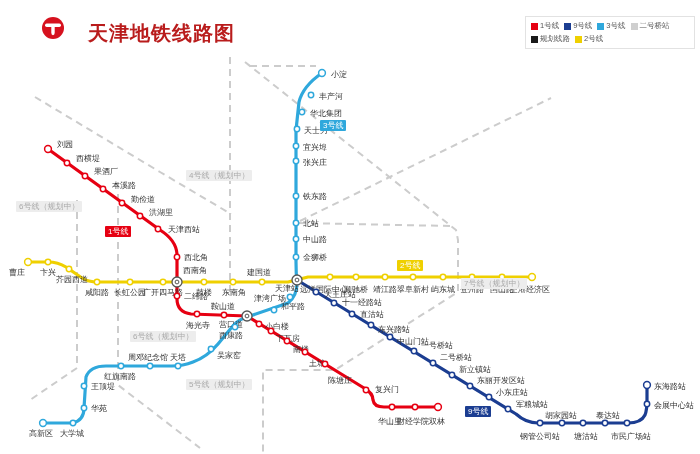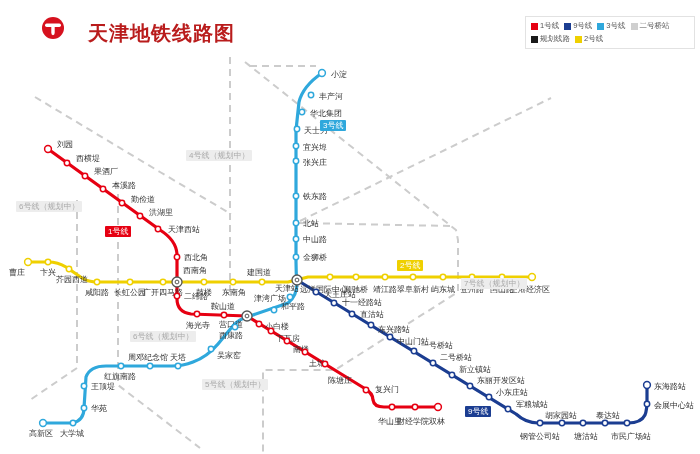--- a/index.html
+++ b/index.html
@@ -235,18 +235,18 @@
       <circle cx="177" cy="282" r="1.9" class="ixi"></circle>
       <circle cx="297" cy="280" r="5" class="ixo"></circle>
       <circle cx="297" cy="280" r="1.9" class="ixi"></circle>
       <circle cx="247" cy="316" r="5" class="ixo"></circle>
       <circle cx="247" cy="316" r="1.9" class="ixi"></circle>
     </svg>
 <div class="badge" style="background: rgb(230, 0, 18); left: 105px; top: 226px;">1号线</div>
     <div class="badge" style="background: rgb(47, 168, 220); left: 320px; top: 120px;">3号线</div>
     <div class="badge" style="background: rgb(239, 208, 0); left: 397px; top: 260px;">2号线</div>
     <div class="badge" style="background: rgb(27, 61, 145); left: 465px; top: 406px;">9号线</div>
-    <div class="badge planned-badge" style="left: 186px; top: 150px;">4号线（规划中）</div>
+    <div class="badge planned-badge" style="left: 186px; top: 170px;">4号线（规划中）</div>
     <div class="badge planned-badge" style="left: 16px; top: 201px;">6号线（规划中）</div>
     <div class="badge planned-badge" style="left: 461px; top: 242px; margin-top: 36px;">7号线（规划中）</div>
     <div class="badge planned-badge" style="left: 130px; top: 331px;">6号线（规划中）</div>
-    <div class="badge planned-badge" style="left: 202px; top: 379px; text-align: right;">5号线（规划中）</div>
+    <div class="badge planned-badge" style="left: 186px; top: 379px; text-align: right;">5号线（规划中）</div>
   </div>
 
 </body></html>

